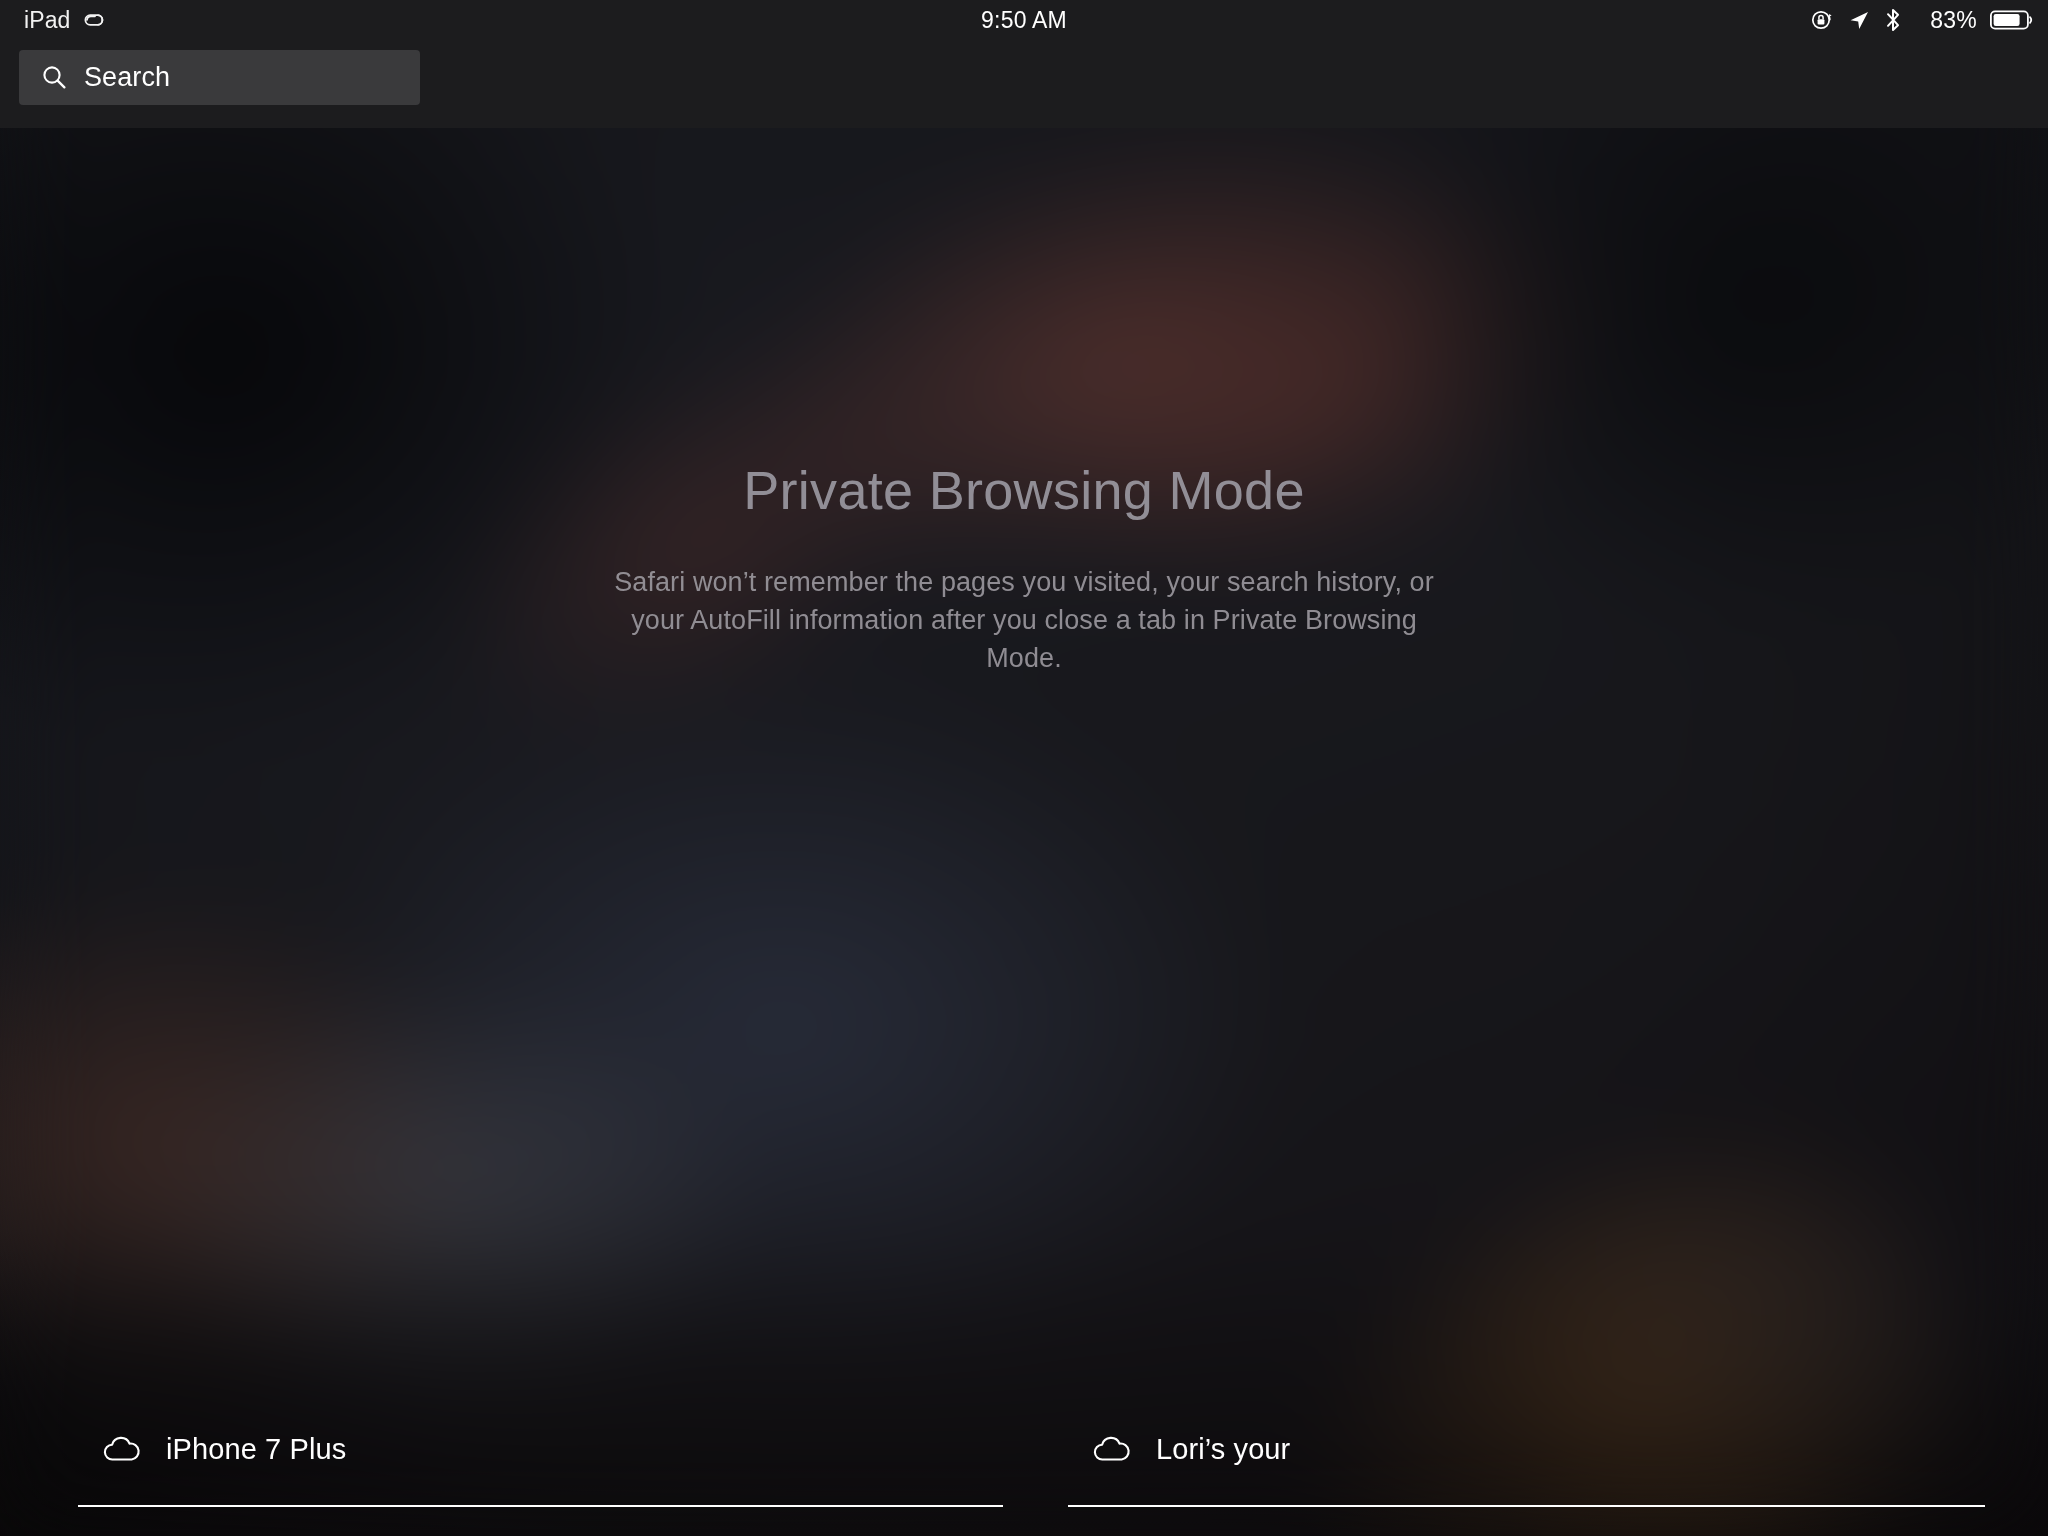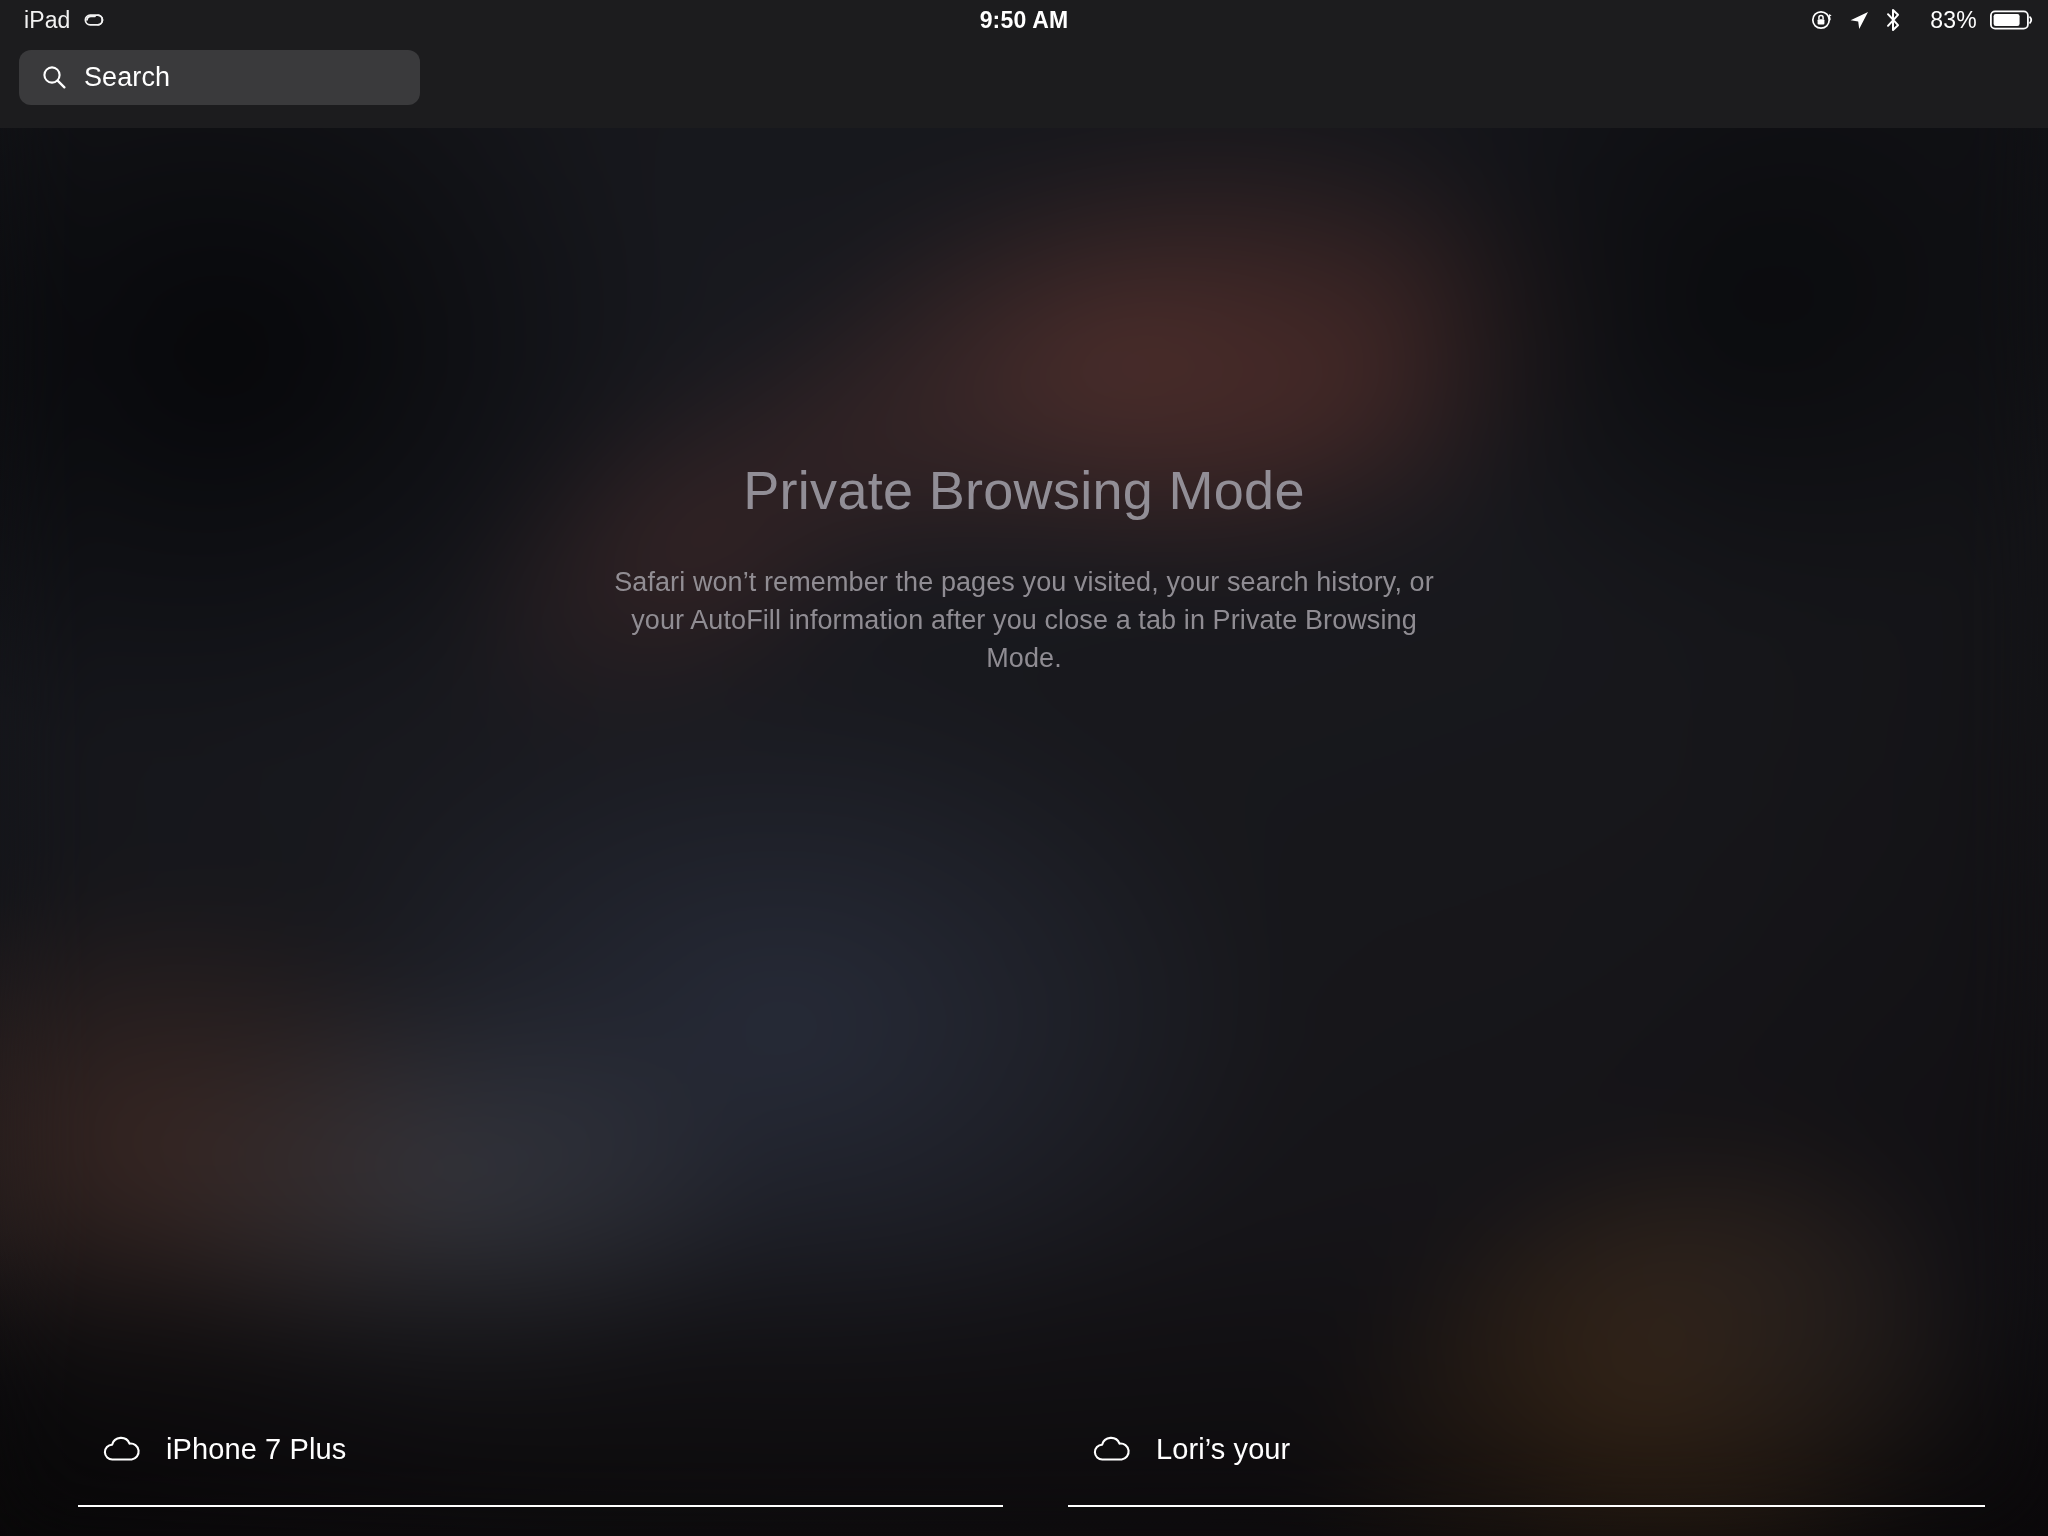--- a/index.html
+++ b/index.html
@@ -108,38 +108,38 @@
   }
   .sb-left {
     position:absolute; left:24px; top:0; height:40px;
     display:flex; align-items:center; gap:11px;
   }
   .sb-text { font-size:23px; letter-spacing:0.1px; line-height:1; color:#f2f2f2; }
   .sb-center {
     position:absolute; left:0; top:0; width:2048px; height:40px;
     display:flex; align-items:center; justify-content:center;
   }
-  .sb-time { font-size:23px; font-weight:700; color:#fff; letter-spacing:0.2px; }
+  .sb-time { font-size:23px; font-weight:400; color:#fff; letter-spacing:0.2px; }
   .sb-right {
     position:absolute; right:14px; top:0; height:40px;
     display:flex; align-items:center; gap:13px;
   }
   .sb-pct { font-size:23px; font-weight:500; color:#fff; letter-spacing:0.2px;margin-left:15px; }
 
   
   #topbar {
     position:absolute; left:0; top:40px; width:2048px; height:88px;
     background:#1c1c1e;
     z-index:35;
   }
   #searchfield {
     position:absolute; left:19px; top:10px;
     width:401px; height:55px;
     background:#3a3a3c;
-    border-radius:12px;
+    border-radius:4px;
     display:flex; align-items:center;
     padding-left:22px; gap:16px;
   }
   #searchfield .ph { font-size:27px; color:#ffffff; letter-spacing:0.1px; }
 
   #topright {
     position:absolute; right:20px; top:0; height:88px;
     display:flex; align-items:center; gap:0;
   }
   #private-btn {

